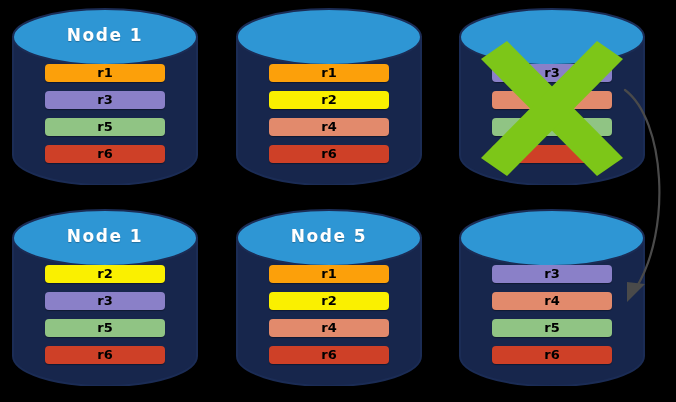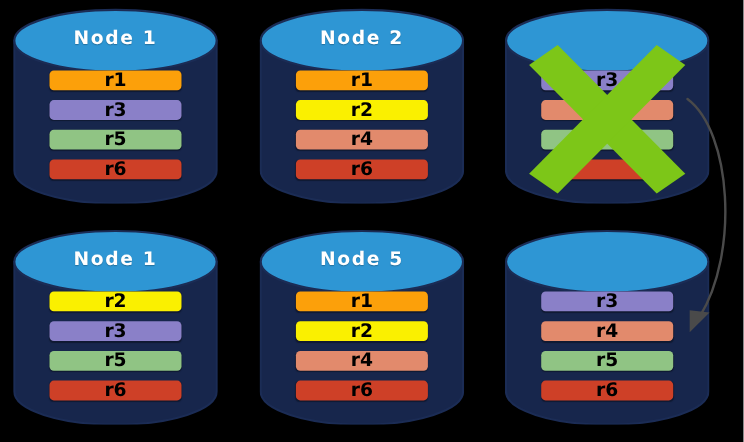--- a/index.html
+++ b/index.html
@@ -48,21 +48,21 @@
     left: 33px;
     top: 57px;
     width: 120px;
   }
   .bar {
     position: relative;
     height: 18px;
     margin-bottom: 9px;
     border-radius: 4px;
     color: #000000;
-    font-size: 17px;
+    font-size: 13px;
     font-weight: bold;
     line-height: 18px;
     text-align: center;
     font-family: "DejaVu Sans", sans-serif;
     box-shadow: 0 1px 1px rgba(0,0,0,0.35);
   }
   .bar.empty-label { color: transparent; }
   .xmark {
     position: absolute;
     left: 0;
@@ -97,21 +97,20 @@
       <div class="bar" style="background-color: rgb(144, 196, 132);">r5</div>
       <div class="bar" style="background-color: rgb(206, 64, 39);">r6</div>
     </div>
   </div>
 
   <div class="node" style="left:236px; top:7px;">
     <svg class="node-svg" viewBox="0 0 186 178">
       <path d="M1,30 L1,148 A92,30 0 0 0 185,148 L185,30 Z" fill="#17264C" stroke="#1B2C55" stroke-width="2"></path>
       <ellipse cx="93" cy="30" rx="92" ry="28" fill="#2E96D4" stroke="#1B2C55" stroke-width="2"></ellipse>
     </svg>
-    <div class="node-title">Node 2</div>
     <div class="bars">
       <div class="bar" style="background-color: rgb(252, 160, 10);">r1</div>
       <div class="bar" style="background-color: rgb(250, 240, 0);">r2</div>
       <div class="bar" style="background-color: rgb(226, 138, 108);">r4</div>
       <div class="bar" style="background-color: rgb(206, 64, 39);">r6</div>
     </div>
   </div>
 
   <div class="node" style="left:459px; top:7px;">
     <svg class="node-svg" viewBox="0 0 186 178">

